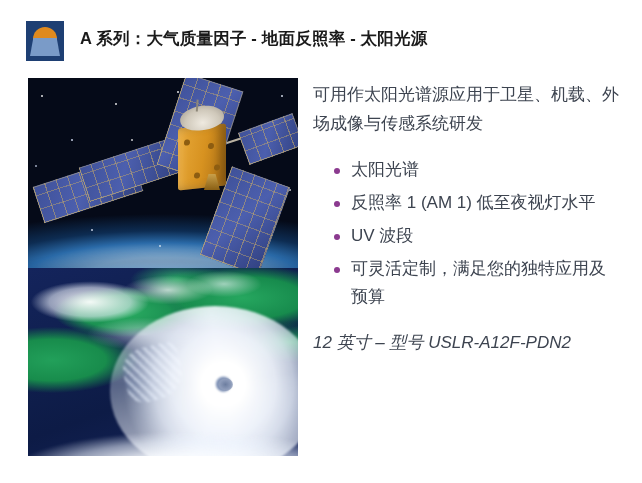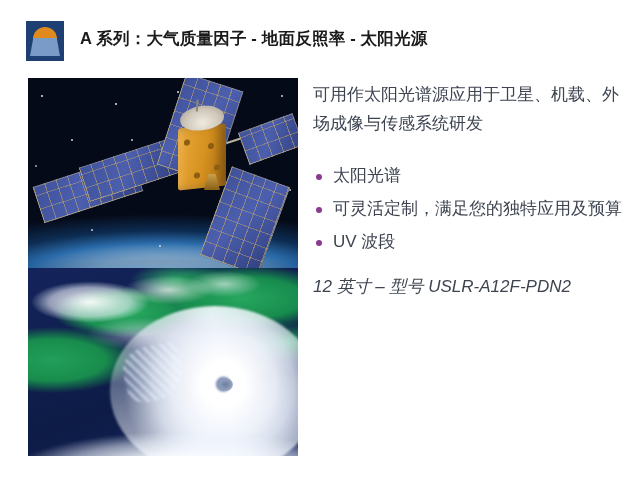--- a/index.html
+++ b/index.html
@@ -265,25 +265,25 @@
   .content-column {
     position: absolute;
     left: 313px;
     top: 80px;
     width: 320px;
   }
   .intro {
     font-size: 17px;
     line-height: 29px;
     color: #3d4450;
-    margin: 0 0 24px 0;
+    margin: 0 0 8px 0;
   }
   .feature-list {
     list-style: none;
-    margin: 0;
+    margin: 18px;
     padding: 0;
   }
   .feature-item {
     position: relative;
     padding-left: 20px;
     font-size: 17px;
     line-height: 28px;
     color: #3d4450;
     margin-bottom: 5px;
   }
@@ -345,19 +345,20 @@
   </div>
 
 </div>
 
 <div class="content-column">
 
   <p class="intro">可用作太阳光谱源应用于卫星、机载、外场成像与传感系统研发</p>
 
   <ul class="feature-list">
     <li class="feature-item">太阳光谱</li>
+    <li class="feature-item">反照率 1 (AM 1) 低至夜视灯水平</li>
+    <li class="feature-item">UV 波段</li>
     <li class="feature-item">可灵活定制，满足您的独特应用及预算</li>
-    <li class="feature-item">UV 波段</li>
   </ul>
 
   <div class="model-line">12 英寸 – 型号 USLR-A12F-PDN2</div>
 
 </div>
 
 </body></html>

